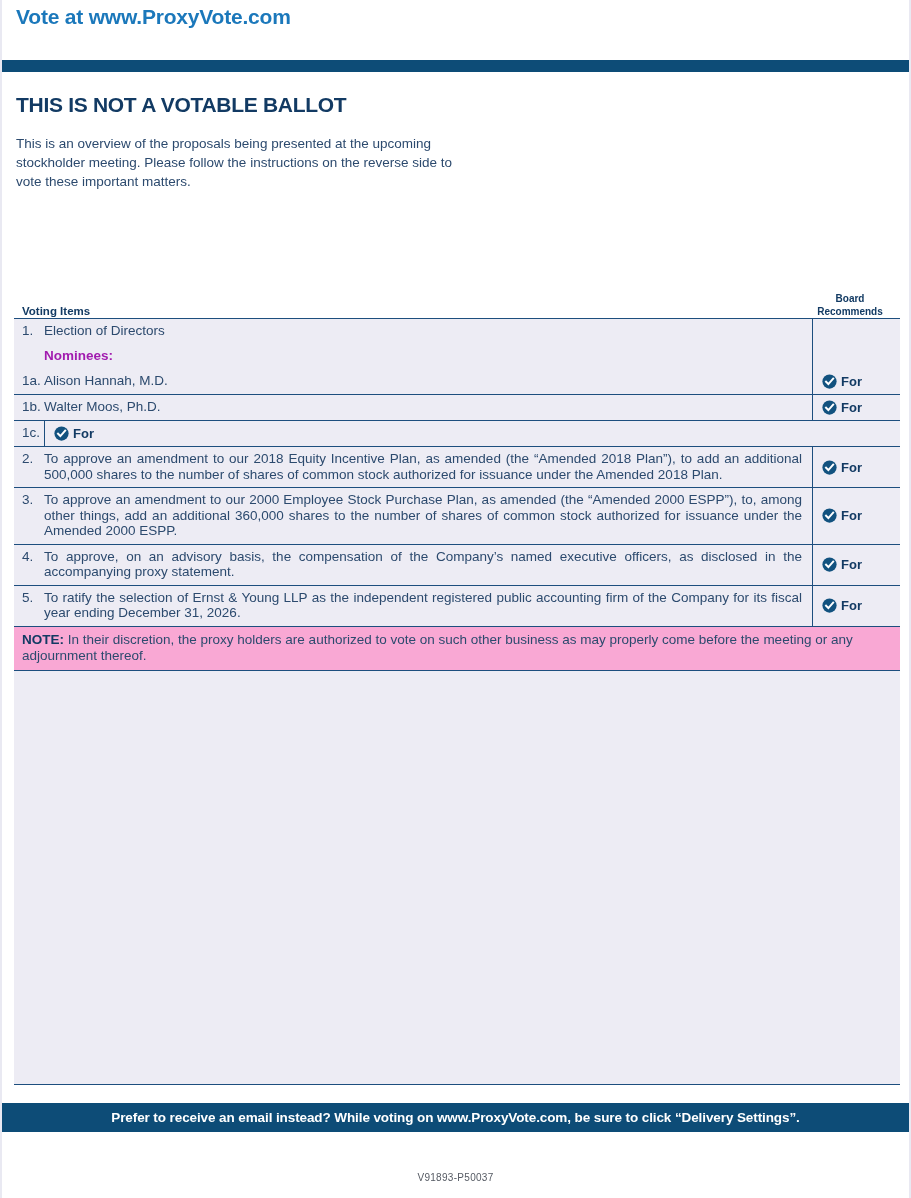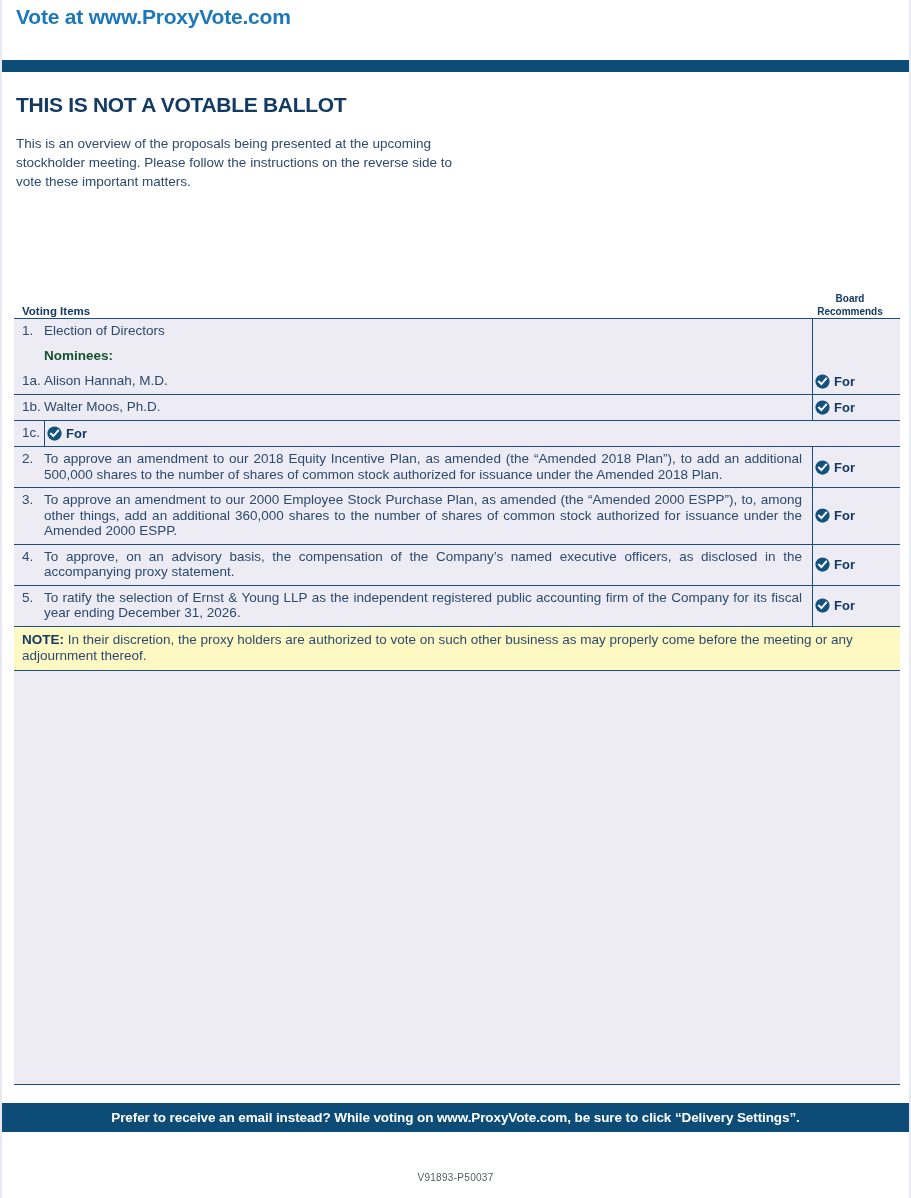--- a/index.html
+++ b/index.html
@@ -128,30 +128,30 @@
     line-height: 15.5px;
     color: #2c4a6e;
     text-align: justify;
     box-sizing: border-box;
   }
   .vrow .txt.plain {
     text-align: left;
   }
   .vrow .txt.bold {
     font-weight: bold;
-    color: #14532d;
+    color: #a21caf;
   }
 
   .vrow .rec {
     flex: 0 0 88px;
     border-left: 1.5px solid #1d4e7e;
     display: flex;
     align-items: center;
     justify-content: flex-start;
-    padding-left: 2px;
+    padding-left: 9px;
     box-sizing: border-box;
   }
   .vrow .rec.blank {
     justify-content: flex-start;
   }
 
   .rec-label {
     font-size: 13px;
     font-weight: bold;
     color: #123a63;
@@ -162,21 +162,21 @@
     width: 15px;
     height: 15px;
     flex: 0 0 15px;
     display: block;
   }
 
   
   .note-row {
     display: flex;
     border-bottom: 1.5px solid #1d4e7e;
-    background: #fef9c3;
+    background: #f9a8d4;
   }
   .note-row .note-txt {
     flex: 1 1 auto;
     padding: 5px 10px 6px 8px;
     font-size: 13.5px;
     line-height: 16px;
     color: #2c4a6e;
     text-align: left;
   }
   .note-row .note-txt b {

